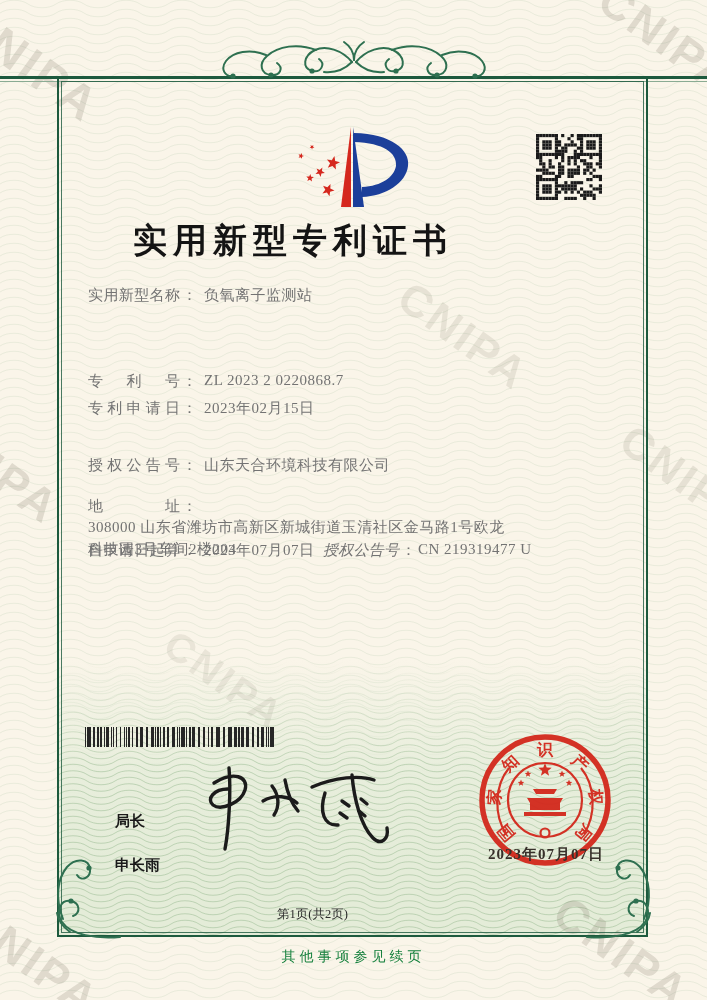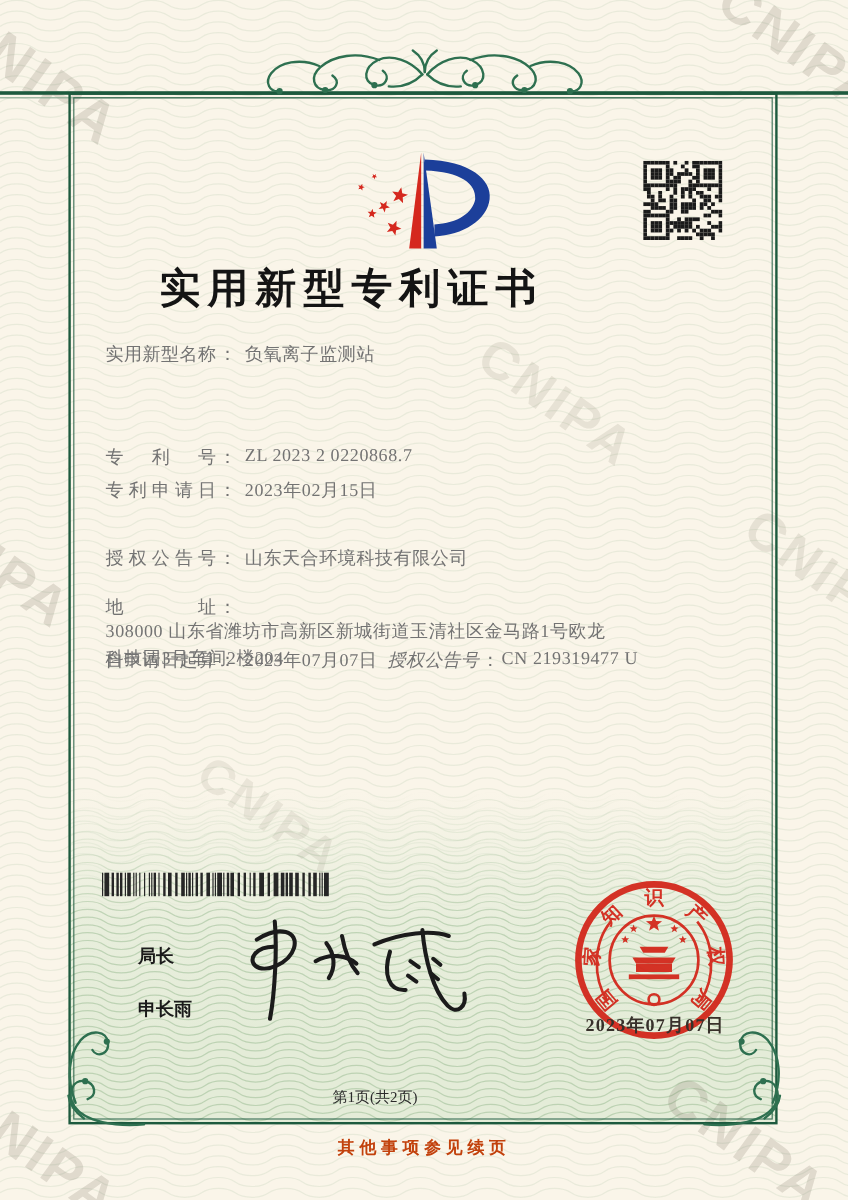--- a/index.html
+++ b/index.html
@@ -34,25 +34,25 @@
   .fvalue-wrap{width:430px;line-height:22px;}
   .flabel2{position:absolute;left:235px;top:0;width:76px;display:inline-block;
            text-align:justify;text-align-last:justify;font-style:italic;}
   .fcolon2{position:absolute;left:313px;top:0;}
   .fvalue2{position:absolute;left:330px;top:0;letter-spacing:.5px;}
   #body-text{position:absolute;left:88px;top:574px;width:534px;font-size:14.5px;line-height:26px;
              color:#222;letter-spacing:.6px;z-index:4;}
   #body-text p{margin:0;text-indent:2em;}
   #body-text p + p{margin-top:9px;}
   .sig-label{position:absolute;font-family:"Liberation Sans","DejaVu Sans",sans-serif;
-             font-weight:bold;font-size:15px;color:#1a1a1a;z-index:4;}
+             font-weight:bold;font-size:15px;color:#1a1a1a;z-index:4;margin-top:24px;}
   .page-info{position:absolute;left:0;top:906px;width:625px;text-align:center;font-size:12.5px;
              color:#2b2b2b;z-index:4;}
   .foot-note{position:absolute;left:0;top:948px;width:707px;text-align:center;font-size:14px;
-             letter-spacing:4px;color:#c2410c;z-index:4;font-weight:bold;}
+             letter-spacing:4px;color:#15803d;z-index:4;}
   .deco{z-index:4;pointer-events:none;}
   #seal-svg{z-index:5;opacity:.95;}
 </style>
 </head>
 <body>
 
 <div id="page">
 
   <svg id="waves-page" width="707" height="1000" viewBox="0 0 707 1000">
       <path d="M0 4 c7 -5 21 -5 28 0 c7 5 21 5 28 0 c7 -5 21 -5 28 0 c7 5 21 5 28 0 c7 -5 21 -5 28 0 c7 5 21 5 28 0 c7 -5 21 -5 28 0 c7 5 21 5 28 0 c7 -5 21 -5 28 0 c7 5 21 5 28 0 c7 -5 21 -5 28 0 c7 5 21 5 28 0 c7 -5 21 -5 28 0 c7 5 21 5 28 0 c7 -5 21 -5 28 0 c7 5 21 5 28 0 c7 -5 21 -5 28 0 c7 5 21 5 28 0 c7 -5 21 -5 28 0 c7 5 21 5 28 0 c7 -5 21 -5 28 0 c7 5 21 5 28 0 c7 -5 21 -5 28 0 c7 5 21 5 28 0 c7 -5 21 -5 28 0 c7 5 21 5 28 0 c7 -5 21 -5 28 0 c7 5 21 5 28 0" fill="none" stroke="#b9cbb2" stroke-width="1" opacity="0.26"></path>

